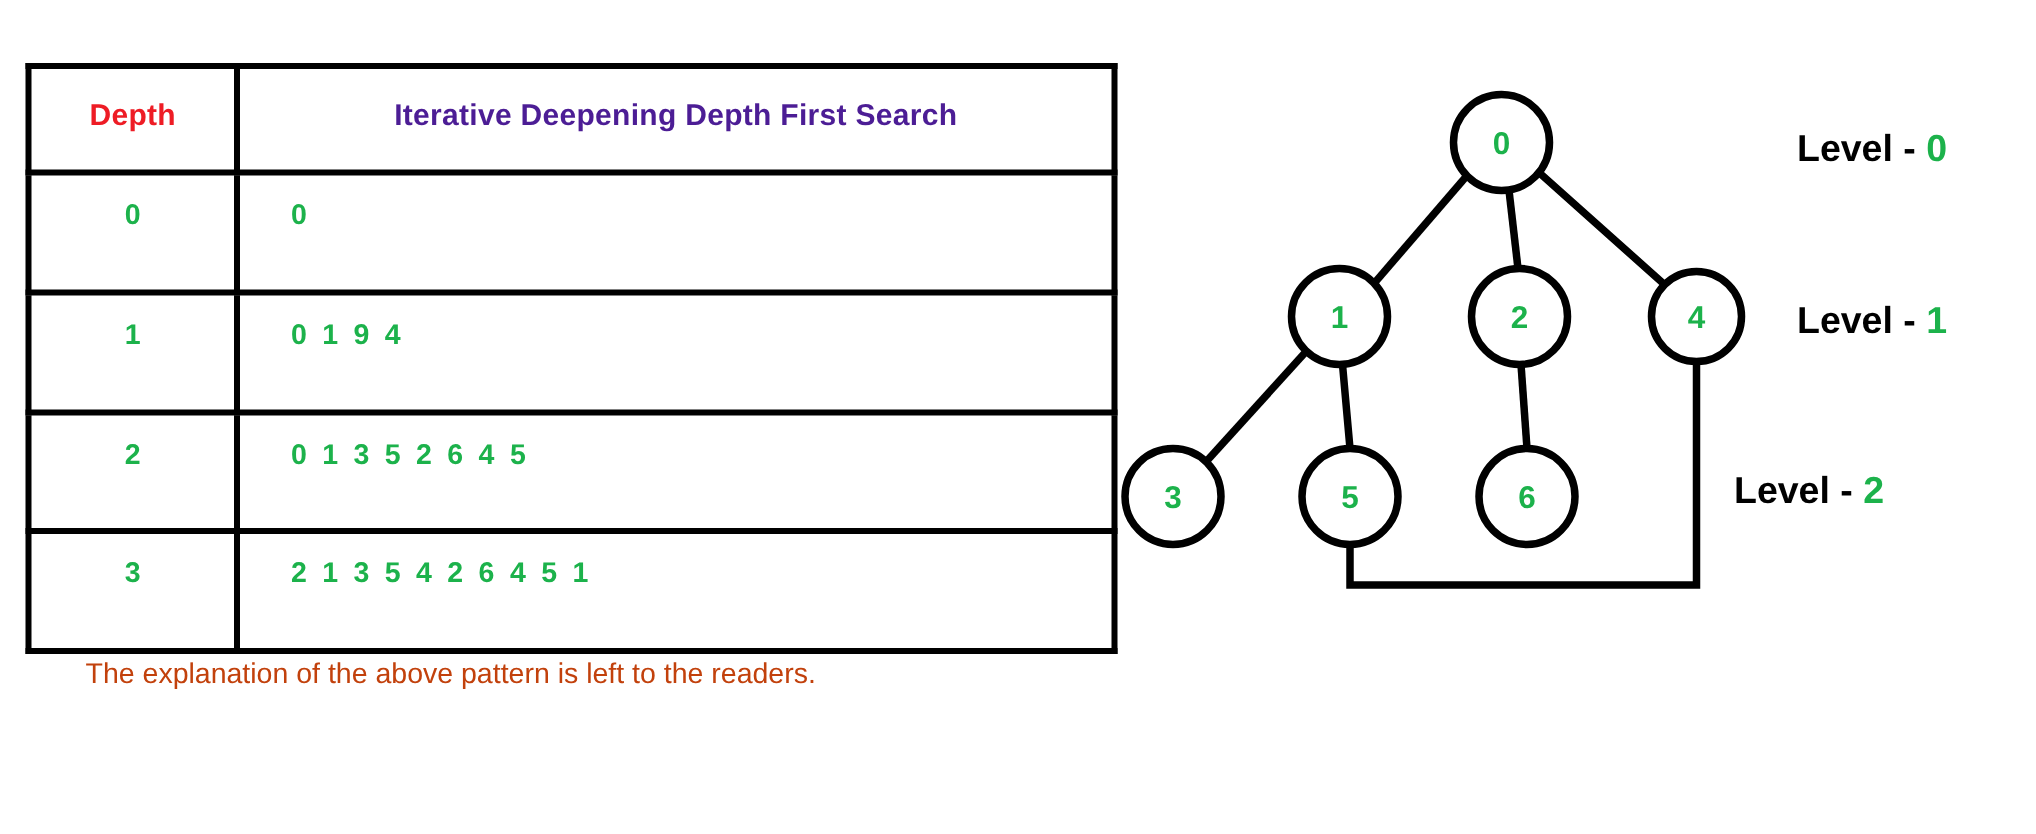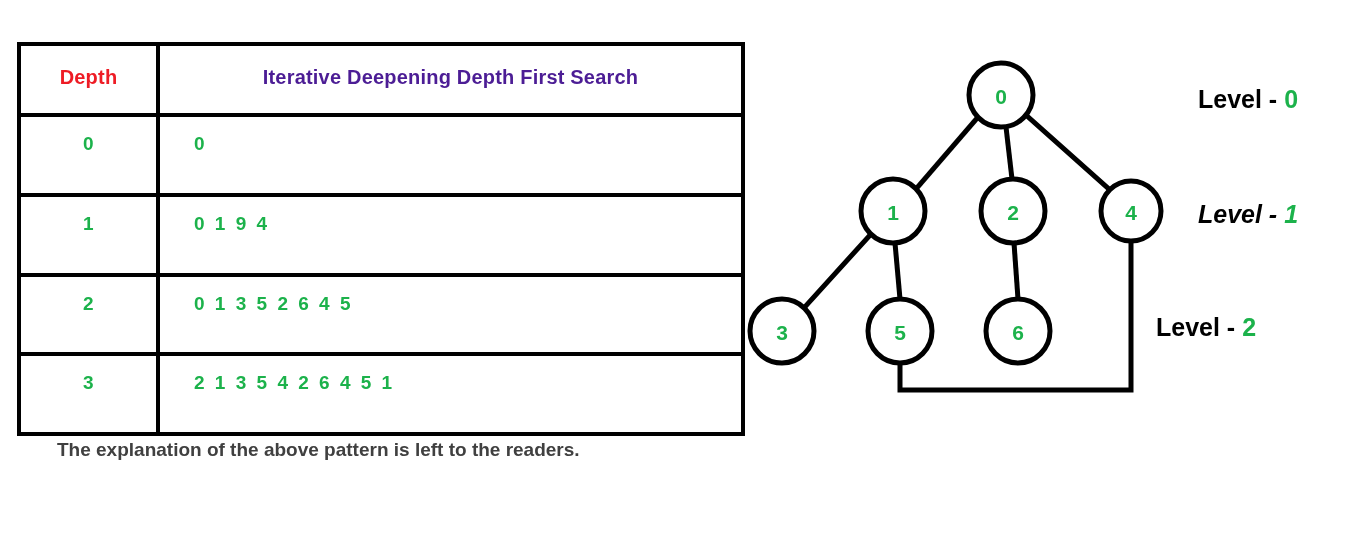--- a/index.html
+++ b/index.html
@@ -66,22 +66,22 @@
     padding-left: 34px;
     letter-spacing: 2.5px;
   }
 
   
   #caption {
     position: absolute;
     left: 57px;
     top: 439px;
     font-size: 19px;
-    font-weight: bold;
-    color: #404040;
+    font-weight: normal;
+    color: #c2410c;
     white-space: nowrap;
   }
 
   
   #graph {
     position: absolute;
     left: 735px;
     top: 55px;
     width: 450px;
     height: 350px;
@@ -111,21 +111,21 @@
   
   .level-label {
     position: absolute;
     font-size: 25px;
     font-weight: bold;
     color: #000000;
     white-space: nowrap;
   }
   .level-label .lvl-num { color: #1cb24b; }
   #level-0 { left: 1198px; top: 85px; }
-  #level-1 { left: 1198px; top: 200px; font-style: italic; }
+  #level-1 { left: 1198px; top: 200px; }
   #level-2 { left: 1156px; top: 313px; }
 </style>
 </head>
 <body>
 
 <table id="idd-table">
   <tbody>
     <tr class="row-head">
       <td class="col-depth">
         <div class="cell-inner head-depth">Depth</div>

